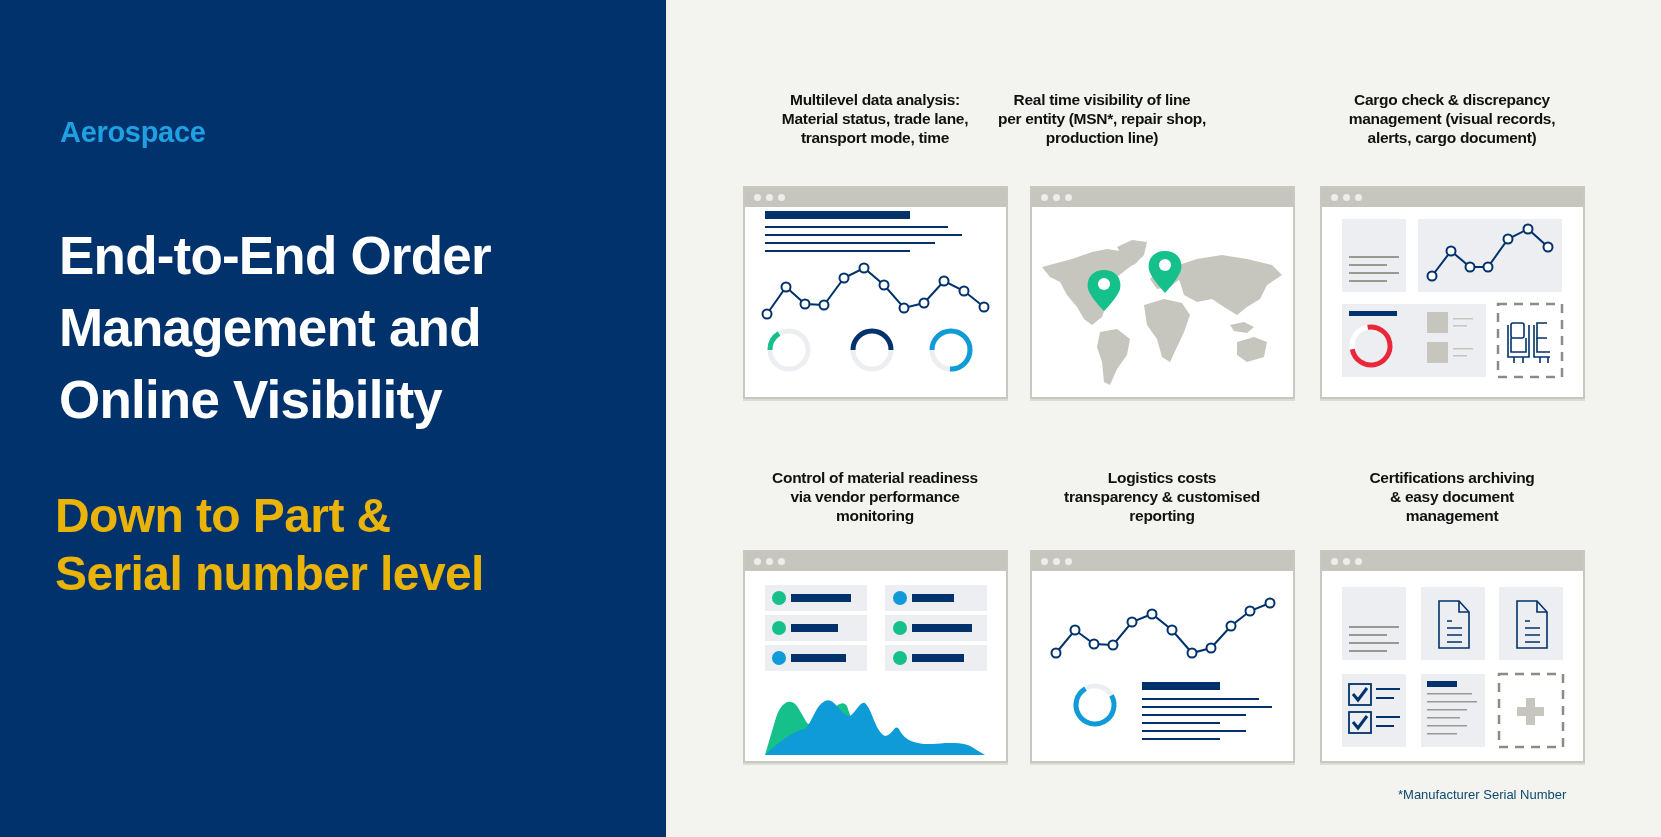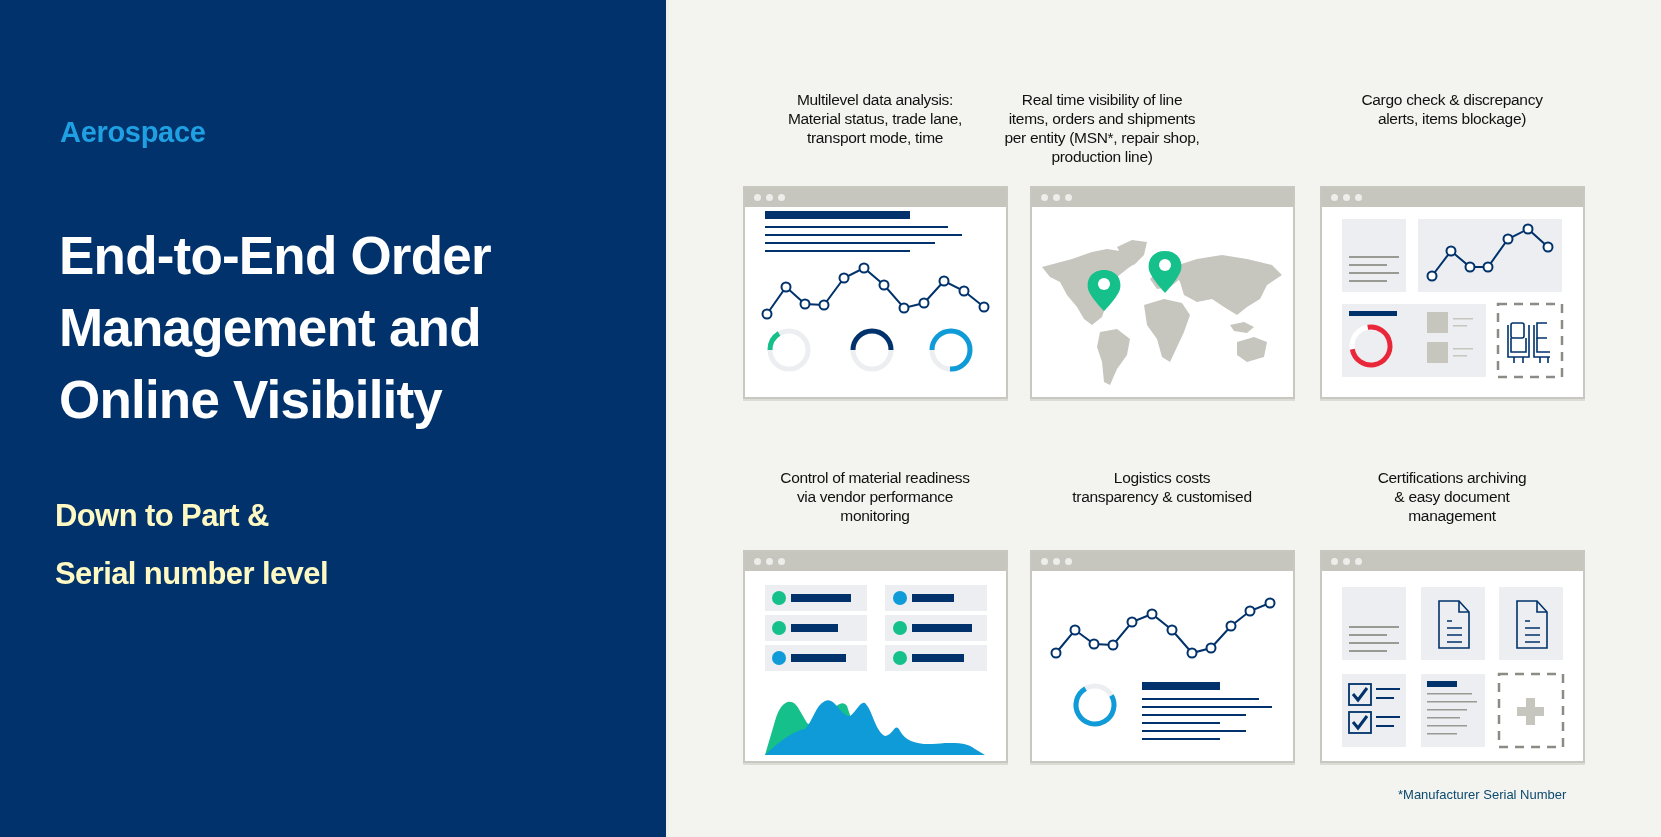--- a/index.html
+++ b/index.html
@@ -5,24 +5,24 @@
   html, body { margin: 0; padding: 0; }
   body { width: 1661px; height: 837px; position: relative; overflow: hidden; background: #f3f3ef; font-family: "Liberation Sans", sans-serif; }
 
   .left-panel { position: absolute; left: 0; top: 0; width: 666px; height: 837px; background: #01326b; }
   .divider { position: absolute; left: 666px; top: 0; width: 3px; height: 837px; background: #f0f0ea; }
   .right-panel { position: absolute; left: 669px; top: 0; right: 0; bottom: 0; background: #f3f3ef; }
 
   .eyebrow { position: absolute; left: 60px; top: 116px; color: #1ea0e3; font-weight: bold; font-size: 29px; letter-spacing: -0.3px; }
   .title { position: absolute; left: 59px; top: 220px; color: #ffffff; font-weight: bold; font-size: 53px; line-height: 72px; letter-spacing: -0.8px; }
   .title span { display: block; white-space: nowrap; }
-  .subtitle { position: absolute; left: 55px; top: 487px; color: #fef9c3; font-weight: bold; font-size: 31px; line-height: 58px; letter-spacing: -0.6px; }
+  .subtitle { position: absolute; left: 55px; top: 487px; color: #eab308; font-weight: bold; font-size: 48px; line-height: 58px; letter-spacing: -0.6px; }
   .subtitle span { display: block; white-space: nowrap; }
 
-  .feature-heading { position: absolute; width: 300px; text-align: center; color: #111111; font-weight: normal; font-size: 15.5px; line-height: 19px; letter-spacing: -0.3px; }
+  .feature-heading { position: absolute; width: 300px; text-align: center; color: #111111; font-weight: bold; font-size: 15.5px; line-height: 19px; letter-spacing: -0.3px; }
   .feature-heading span { display: block; white-space: nowrap; }
 
   .window { position: absolute; width: 265px; height: 213px; background: #ffffff; border: 2px solid #c8c8c0; box-sizing: border-box; box-shadow: 0 2px 0 #dcdcd6; }
   .window .titlebar { position: absolute; left: 0; right: 0; top: 0; height: 19px; background: #c6c6bf; }
   .window .dot { position: absolute; top: 6px; width: 7px; height: 7px; border-radius: 50%; background: #ededea; }
   .window .content { position: absolute; left: 0; top: 19px; right: 0; bottom: 0; }
   .window svg { position: absolute; left: 0; top: 0; }
 
   .footnote { position: absolute; left: 1398px; top: 787px; font-size: 13px; color: #0c4a6e; white-space: nowrap; }
 </style>
@@ -44,37 +44,38 @@
 <div class="divider"></div>
 <div class="right-panel"></div>
 
 <div class="feature-heading" style="left:725px; top:90px;">
   <span>Multilevel data analysis:</span>
   <span>Material status, trade lane,</span>
   <span>transport mode, time</span>
 </div>
 <div class="feature-heading" style="left:952px; top:90px;">
   <span>Real time visibility of line</span>
-  <span>items, orders and shipments</span>
   <span>per entity (MSN*, repair shop,</span>
   <span>production line)</span>
 </div>
 <div class="feature-heading" style="left:1302px; top:90px;">
   <span>Cargo check &amp; discrepancy</span>
-  <span>alerts, items blockage)</span>
+  <span>management (visual records,</span>
+  <span>alerts, cargo document)</span>
 </div>
 
 <div class="feature-heading" style="left:725px; top:468px;">
   <span>Control of material readiness</span>
   <span>via vendor performance</span>
   <span>monitoring</span>
 </div>
 <div class="feature-heading" style="left:1012px; top:468px;">
   <span>Logistics costs</span>
   <span>transparency &amp; customised</span>
+  <span>reporting</span>
 </div>
 <div class="feature-heading" style="left:1302px; top:468px;">
   <span>Certifications archiving</span>
   <span>&amp; easy document</span>
   <span>management</span>
 </div>
 
 <div class="window" style="left:743px; top:186px;">
   <div class="titlebar">
     <span class="dot" style="left:9px"></span>

